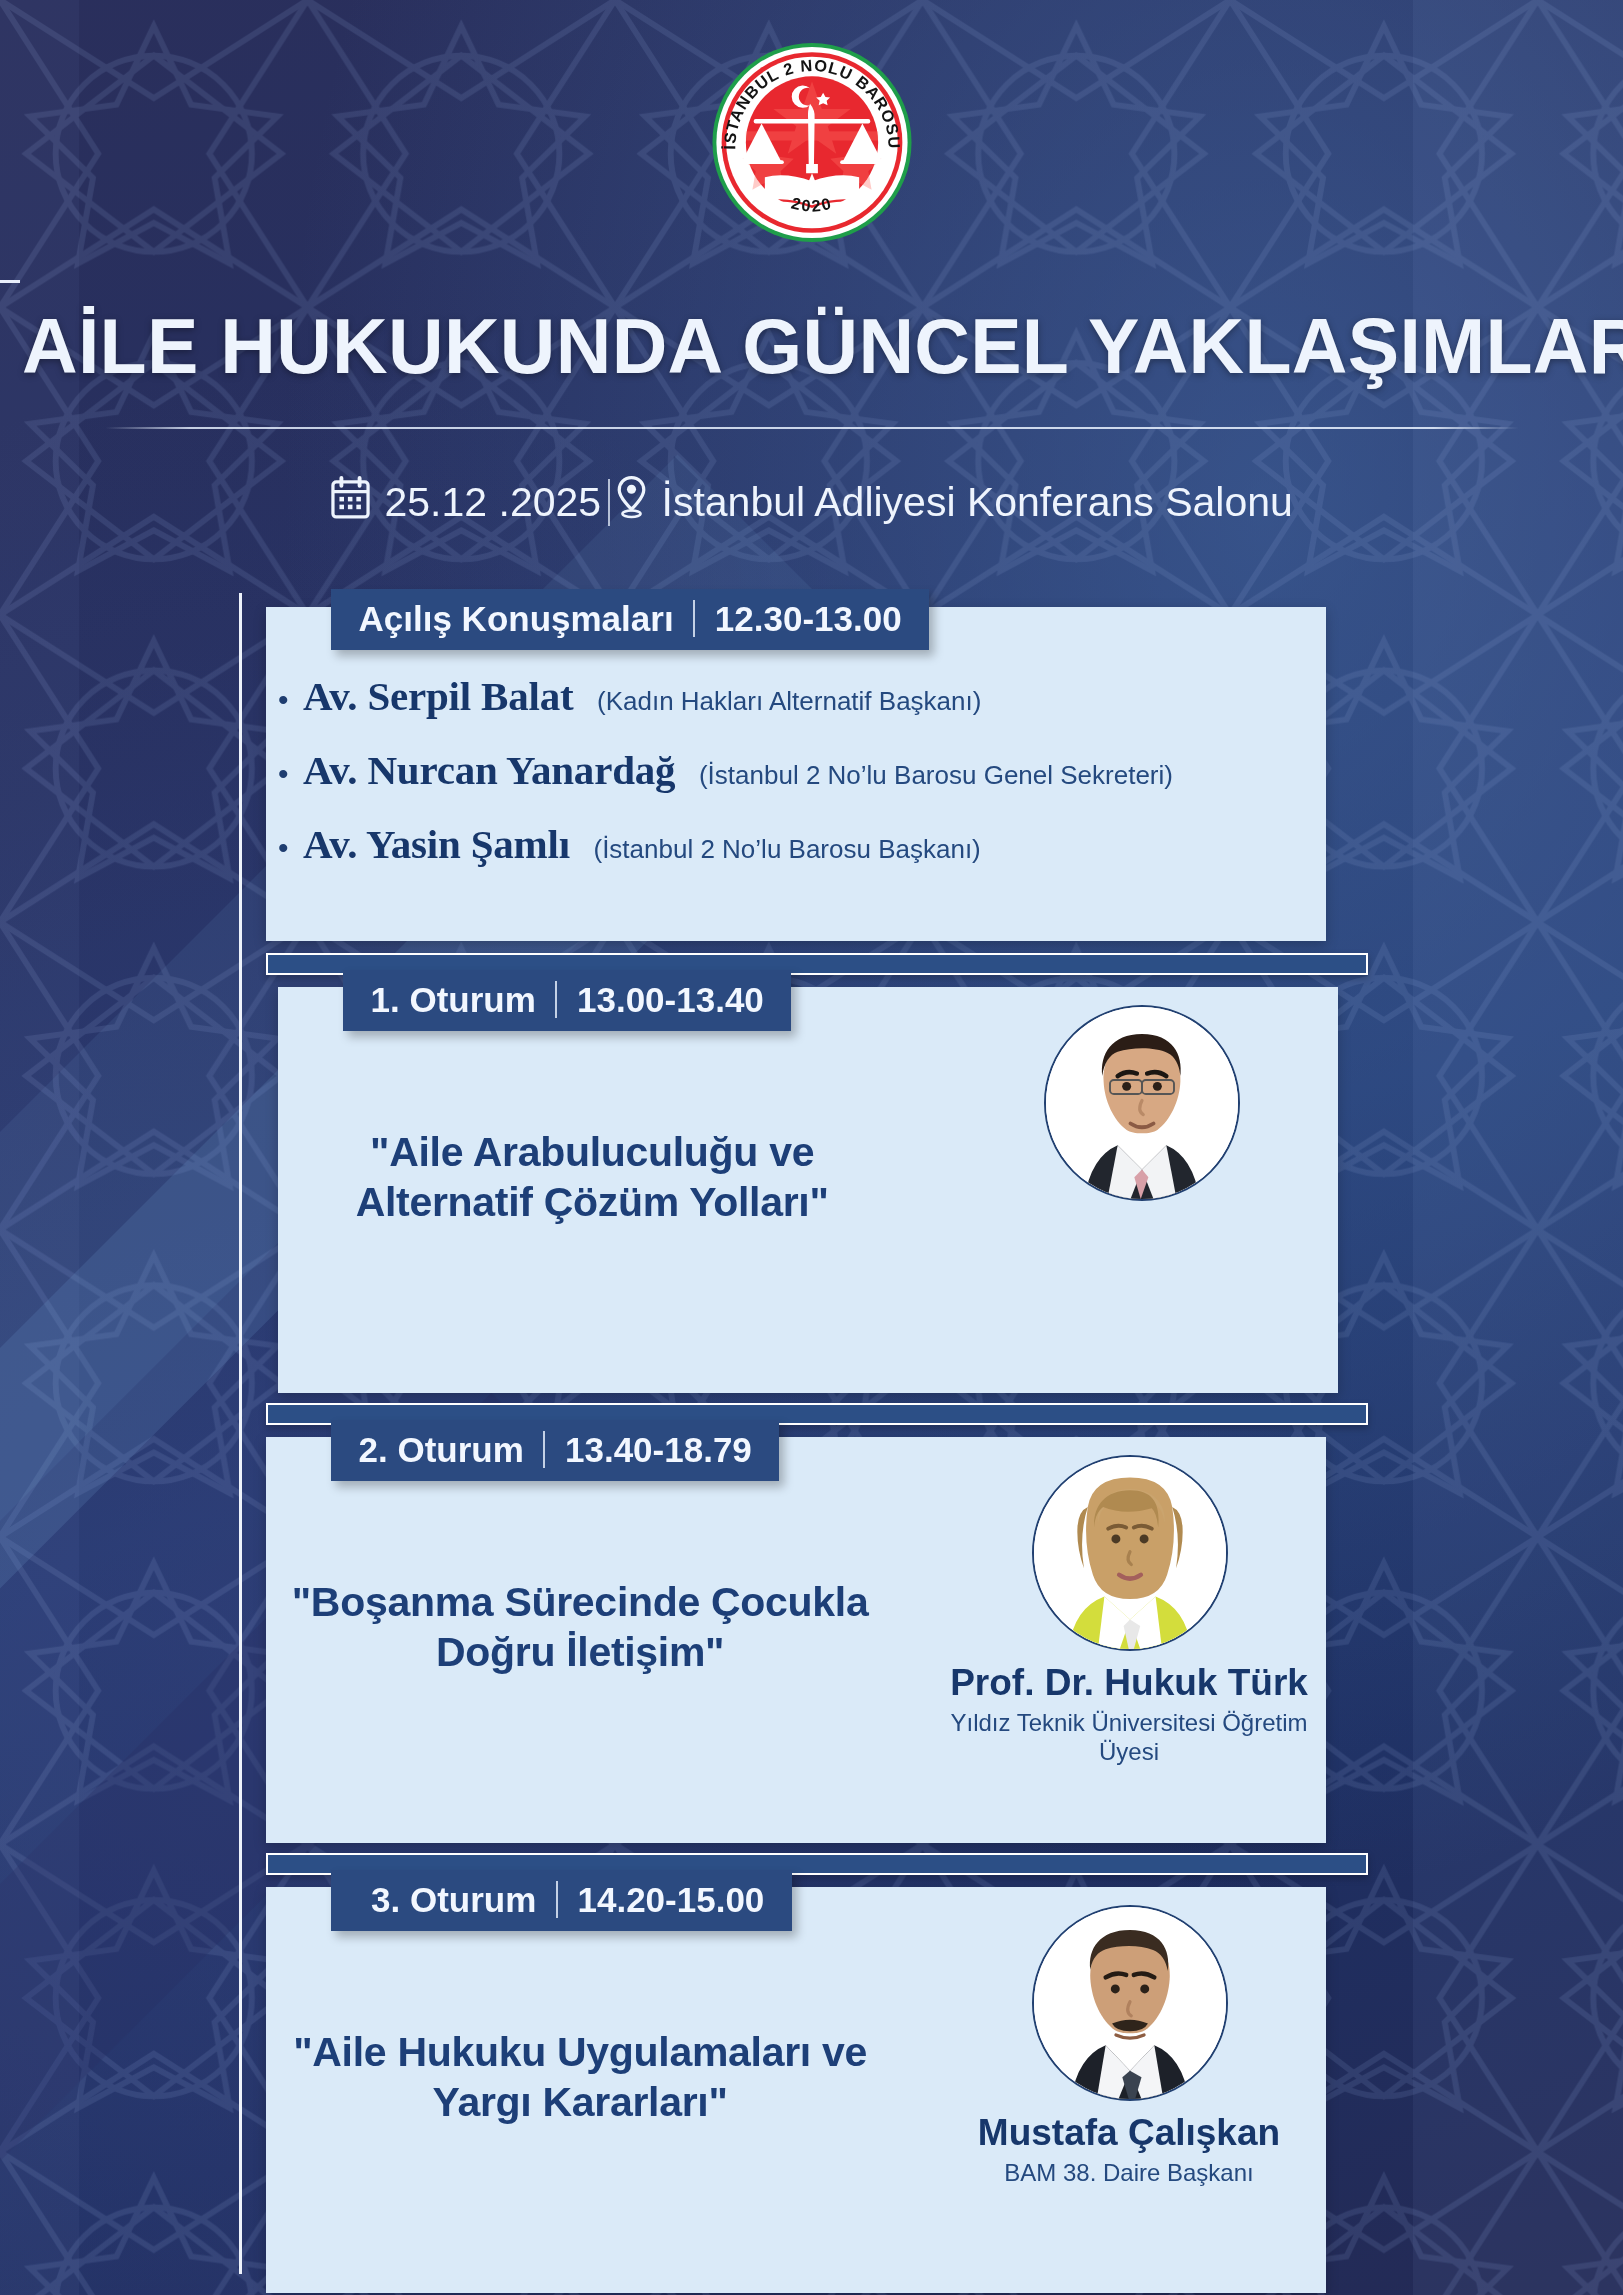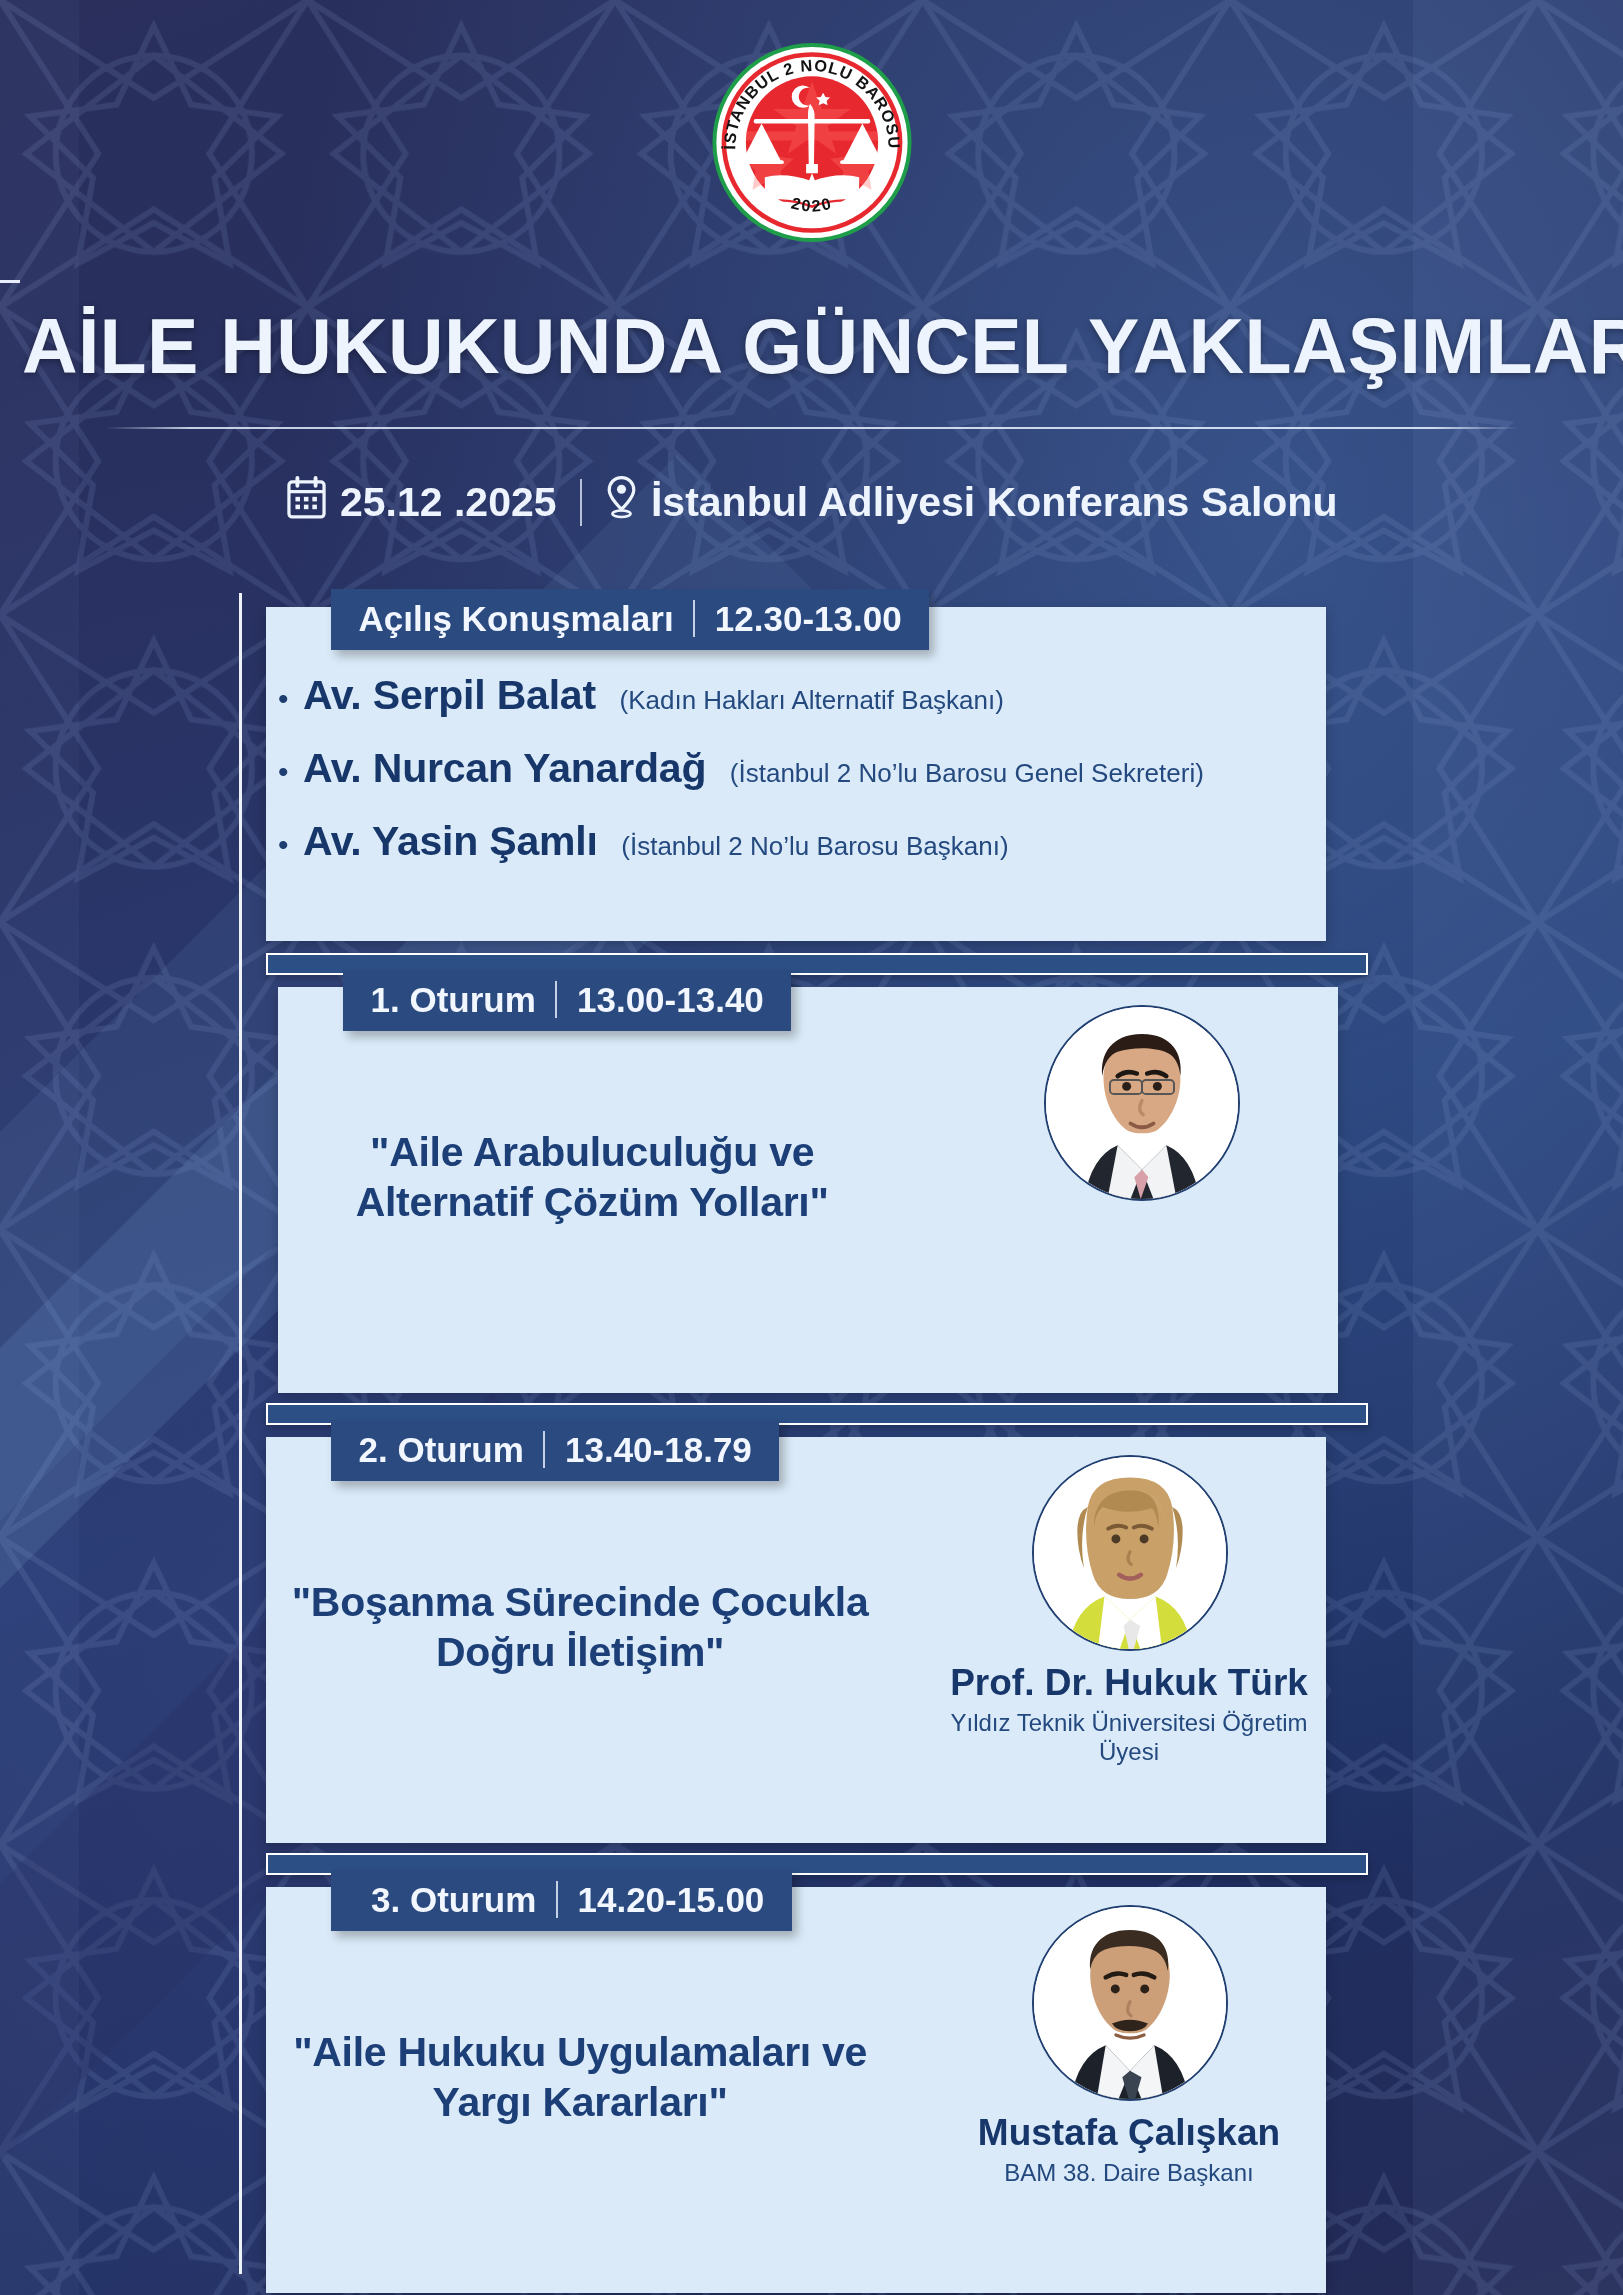--- a/index.html
+++ b/index.html
@@ -36,22 +36,22 @@
   .corner.tl{left:-10.5px;top:-27.5px;border-left:3.9px solid #e8eefb;border-top:3.9px solid #e8eefb;}
   .title-rule{
     position:absolute;left:50%;transform:translateX(-50%);top:427px;
     width:1413px;height:2px;
     background:linear-gradient(90deg,rgba(225,235,250,0) 0%,rgba(225,235,250,.85) 6%,rgba(225,235,250,.9) 94%,rgba(225,235,250,0) 100%);
   }
 
   
   .meta{
     position:absolute;left:0;right:0;top:474px;
-    display:flex;align-items:center;justify-content:center;gap:17px;
-    color:#eef4fd;font-size:41px;font-weight:700;
+    display:flex;align-items:center;justify-content:center;
+    color:#eef4fd;font-size:41px;font-weight:400;
   }
   .meta .item{display:flex;align-items:center;gap:14.4px;}
   .meta .divider{width:2px;height:47px;background:rgba(230,238,250,.75);margin:0 6.5px;}
   .ico{display:inline-block;flex:0 0 auto;}
 
   
   .program{position:absolute;left:239px;top:593px;width:1112px;height:1681px;}
   .frame-line{position:absolute;left:0;top:0;bottom:0;width:3.3px;background:#eef3fb;}
 
   .panel{position:absolute;left:27px;background:#daeaf8;box-shadow:0 3.9px 11.8px rgba(0,0,0,.22);}
@@ -65,21 +65,21 @@
     box-shadow:4.6px 5.9px 9.2px rgba(0,0,0,.26);
     z-index:5;
   }
   .badge .bdiv{width:2px;height:37px;background:rgba(235,243,255,.8);}
   .badge span{font-size:35px;line-height:1;}
 
   
   .speakers{position:absolute;left:39px;top:79px;right:26px;}
   .sp-row{display:flex;align-items:baseline;gap:14.4px;margin-bottom:26px;color:#1e3d70;}
   .bullet{font-size:30px;line-height:1;color:#1e3d70;}
-  .sp-name{font-size:41px;font-weight:700;color:#17376b;letter-spacing:-0.2px;}
+  .sp-name{font-size:41px;font-weight:700;color:#17376b;letter-spacing:-0.2px;font-family:Liberation Serif, serif;}
   .sp-role{font-size:26px;font-weight:400;color:#24497f;margin-left:9.2px;}
 
   
   .s-topic{
     position:absolute;left:19.6px;top:140px;width:589px;
     text-align:center;color:#1d3f78;font-size:41px;font-weight:600;line-height:1.22;
     letter-spacing:-0.3px;
   }
   .s-photo{
     position:absolute;right:98px;top:18.3px;width:196px;height:196px;border-radius:50%;

